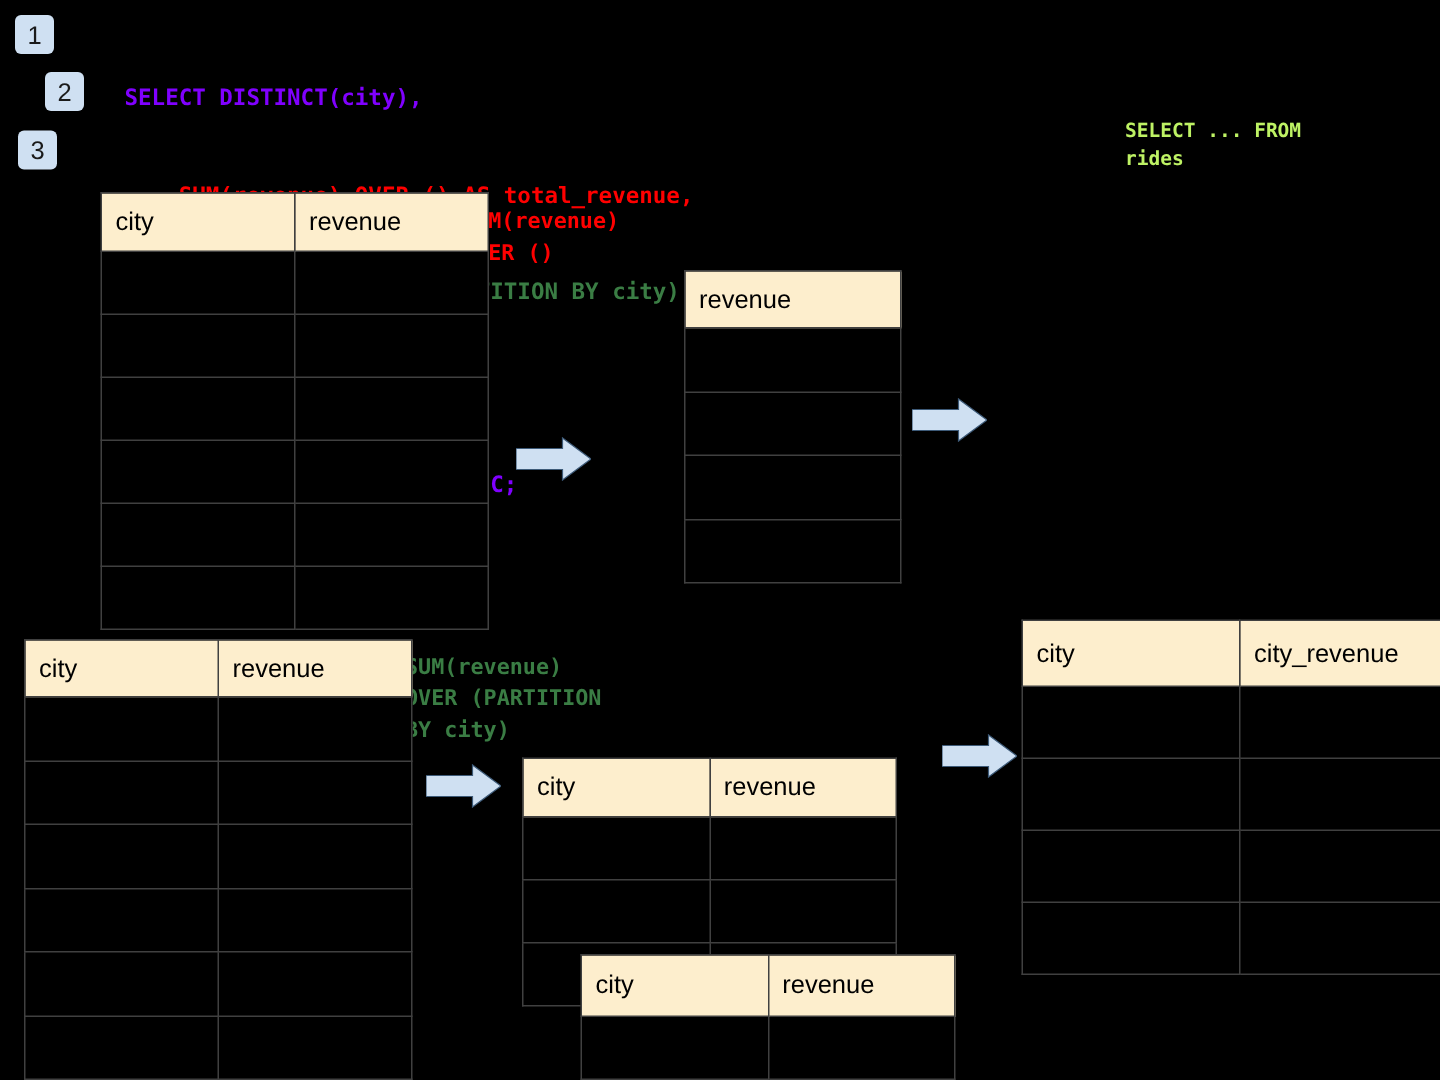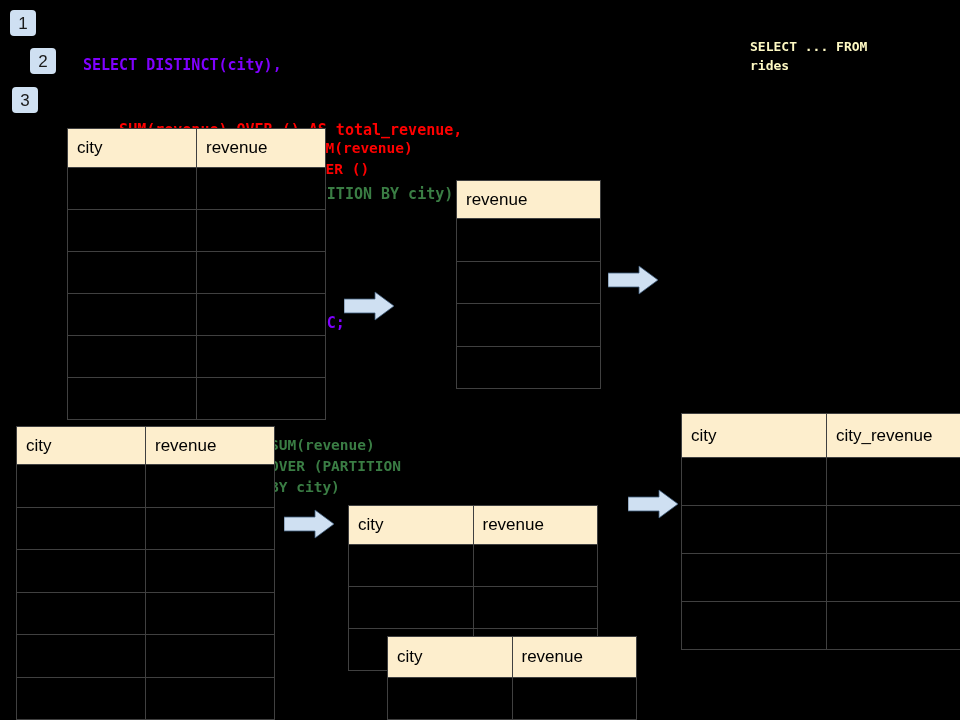--- a/index.html
+++ b/index.html
@@ -37,21 +37,21 @@
 
   
   .code {
     position: absolute;
     font-family: "DejaVu Sans Mono", "Liberation Mono", monospace;
     font-weight: bold;
     font-size: 15px;
     line-height: 21.5px;
     white-space: pre;
   }
-  .code-purple { color: #fef9c3; }
+  .code-purple { color: #bef264; margin-top: 41px; }
 
   .sql-line { white-space: pre; }
   .c-purple { color: #8000ff; }
   .c-red    { color: #ff0000; }
   .c-green  { color: #3a7d44; }
 
   
   .annot {
     position: absolute;
     font-family: "DejaVu Sans Mono", "Liberation Mono", monospace;

